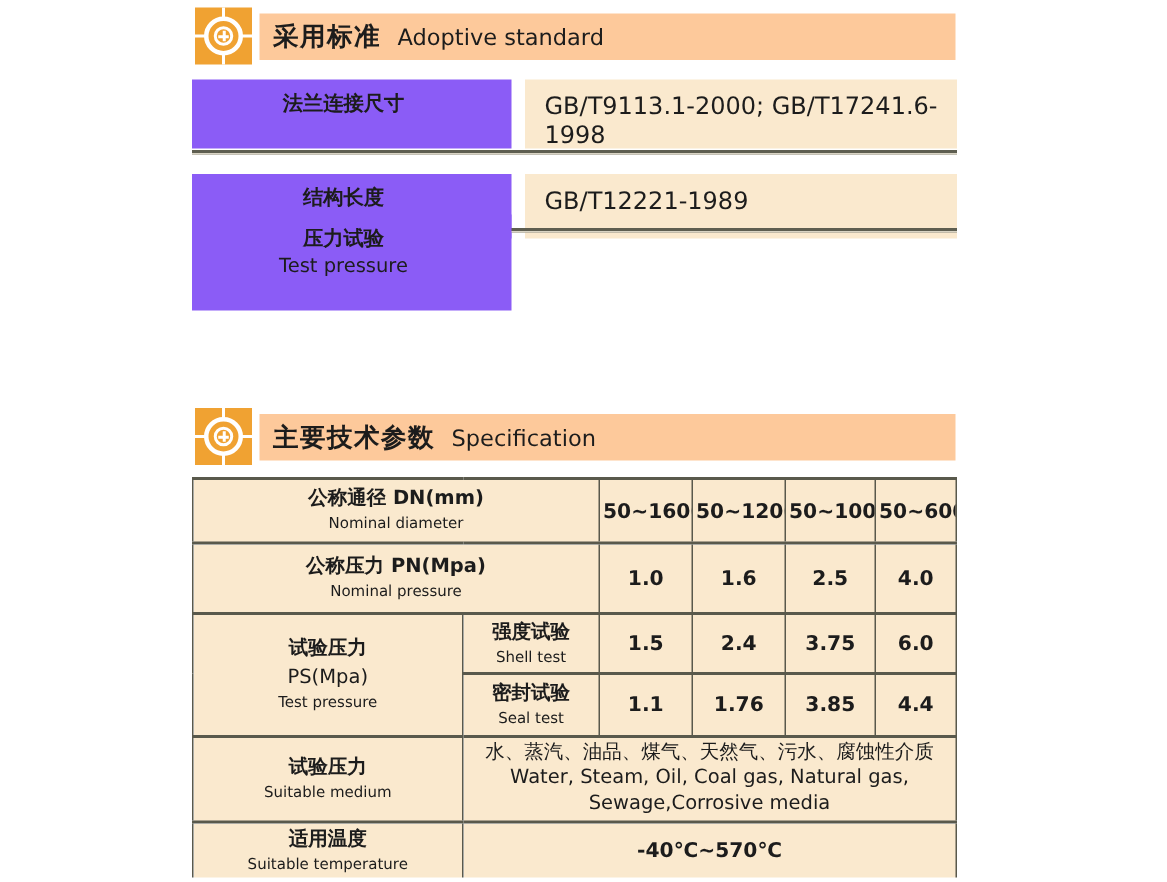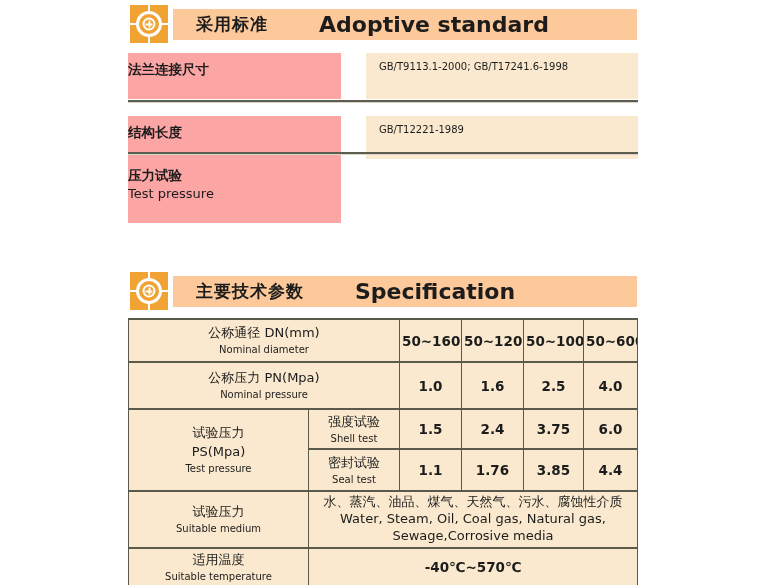--- a/index.html
+++ b/index.html
@@ -6,58 +6,58 @@
   body{
     width:778px;height:588px;position:relative;background:#ffffff;
     font-family:"DejaVu Sans","Liberation Sans",sans-serif;color:#1c1c1c;
     overflow:hidden;
   }
 
   
   .banner{
     position:absolute;left:173px;width:464px;height:31px;
     background:#fdc99b;display:flex;align-items:center;gap:11px;
-    padding-left:23px;box-sizing:border-box;
+    padding-left:9px;box-sizing:border-box;
   }
   .banner .b-zh{font-size:17px;font-weight:bold;letter-spacing:1px;}
-  .banner .b-en{font-size:22px;font-weight:bold;margin-left:40px;}
+  .banner .b-en{font-size:15px;font-weight:normal;}
 
   
   .logo{position:absolute;width:38px;height:38px;background:#f0a232;}
   .lg-h{position:absolute;left:0;right:0;top:50%;margin-top:-1px;height:2px;background:#fff;}
   .lg-v{position:absolute;top:0;bottom:0;left:50%;margin-left:-1px;width:2px;background:#fff;}
   .lg-circle{position:absolute;left:50%;top:50%;transform:translate(-50%,-50%);
     width:26px;height:26px;border-radius:50%;background:#f0a232;
     border:3px solid #fff;box-sizing:border-box;}
   .lg-inner{position:absolute;left:50%;top:50%;transform:translate(-50%,-50%);
     width:13px;height:13px;border-radius:50%;border:2px solid #fff;
     box-sizing:border-box;background:#f0a232;}
   .lg-ph{position:absolute;left:1px;right:1px;top:50%;margin-top:-1px;height:2px;background:#fff;}
   .lg-pv{position:absolute;top:1px;bottom:1px;left:50%;margin-left:-1px;width:2px;background:#fff;}
 
   
   .t1row{position:absolute;left:128px;width:510px;display:flex;}
-  .t1l{width:213px;background:#fca5a5;text-align:left;
+  .t1l{width:213px;background:#8b5cf6;text-align:center;
        padding:6px 11px 0 0;box-sizing:border-box;}
   .t1l .zh{font-size:13.5px;font-weight:bold;line-height:1.5;}
   .t1l .en{font-size:13px;line-height:1.35;}
-  .t1r{margin-left:25px;flex:1;background:#fae9ce;
-       padding:8px 0 0 13px;box-sizing:border-box;font-size:10px;}
+  .t1r{margin-left:9px;flex:1;background:#fae9ce;
+       padding:8px 0 0 13px;box-sizing:border-box;font-size:16px;}
   .sep{position:absolute;left:128px;width:510px;height:2px;background:#5e5e50;
        border-bottom:1px solid #d9d4c4;}
 
   
   table.spec{position:absolute;left:128px;top:318px;width:509px;
     border-collapse:collapse;table-layout:fixed;}
   table.spec td{
     border:1.5px solid #59594c;border-top-width:2px;border-bottom-width:2px;
     background:#fae9ce;text-align:center;vertical-align:middle;
     padding:2px;font-size:13px;overflow:hidden;
   }
-  table.spec .zh{font-weight:normal;font-size:13px;line-height:1.45;}
+  table.spec .zh{font-weight:bold;font-size:13px;line-height:1.45;}
   table.spec .mid{font-size:13px;line-height:1.45;}
   table.spec .en{font-size:10px;line-height:1.35;}
   table.spec .num{font-size:13.5px;font-weight:bold;}
   table.spec .medline{font-size:13px;line-height:1.3;}
   table.spec tr.last td{border-bottom:none;}
 </style>
 </head>
 <body>
 
 <div>
@@ -87,21 +87,21 @@
   <div class="sep" style="top:100px"></div>
 
   <div class="t1row" style="top:116px;height:43px">
     <div class="t1l">
       <div class="zh">结构长度</div>
     </div>
     <div class="t1r">GB/T12221-1989</div>
   </div>
   <div class="sep" style="top:152px"></div>
 
-  <div class="t1row" style="top:159px;height:64px">
+  <div class="t1row" style="top:143px;height:64px">
     <div class="t1l">
       <div class="zh">压力试验</div>
       <div class="en">Test pressure</div>
     </div>
   </div>
 
   <div class="logo" style="left:130px;top:272px">
     <div class="lg-h"></div>
     <div class="lg-v"></div>
     <div class="lg-circle">

